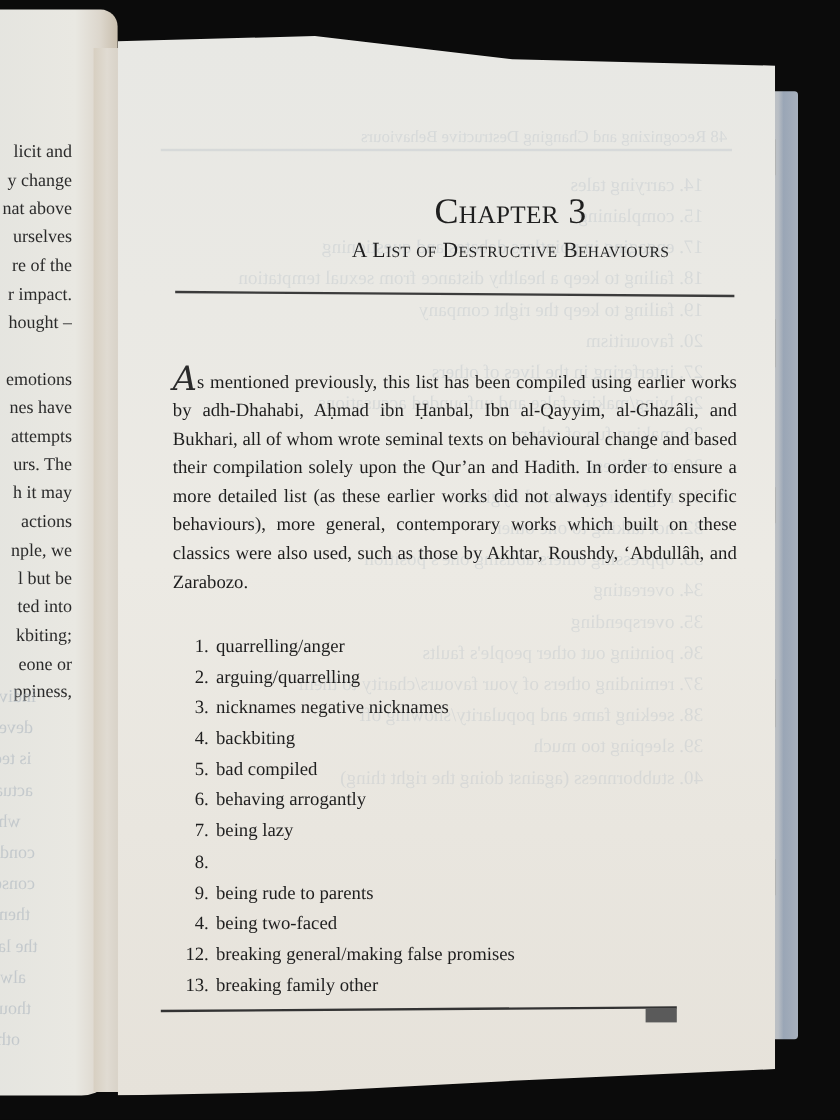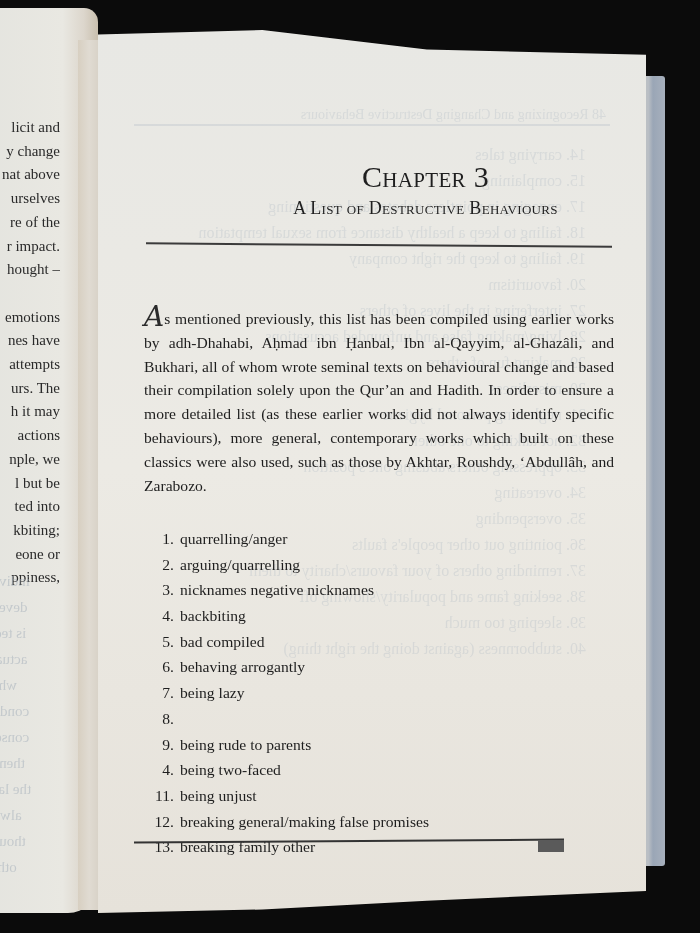--- a/index.html
+++ b/index.html
@@ -204,24 +204,20 @@
       </li>
     <li>
         <span class="num">9.</span>
         <span>being rude to parents</span>
       </li>
     <li>
         <span class="num">4.</span>
         <span>being two-faced</span>
       </li>
     <li>
-        <span class="num">11.</span>
-        <span>being unjust</span>
-      </li>
-    <li>
         <span class="num">12.</span>
         <span>breaking general/making false promises</span>
       </li>
     <li>
         <span class="num">13.</span>
         <span>breaking family other</span>
       </li>
   </ol>
 
   <div class="footer-rule"></div>

